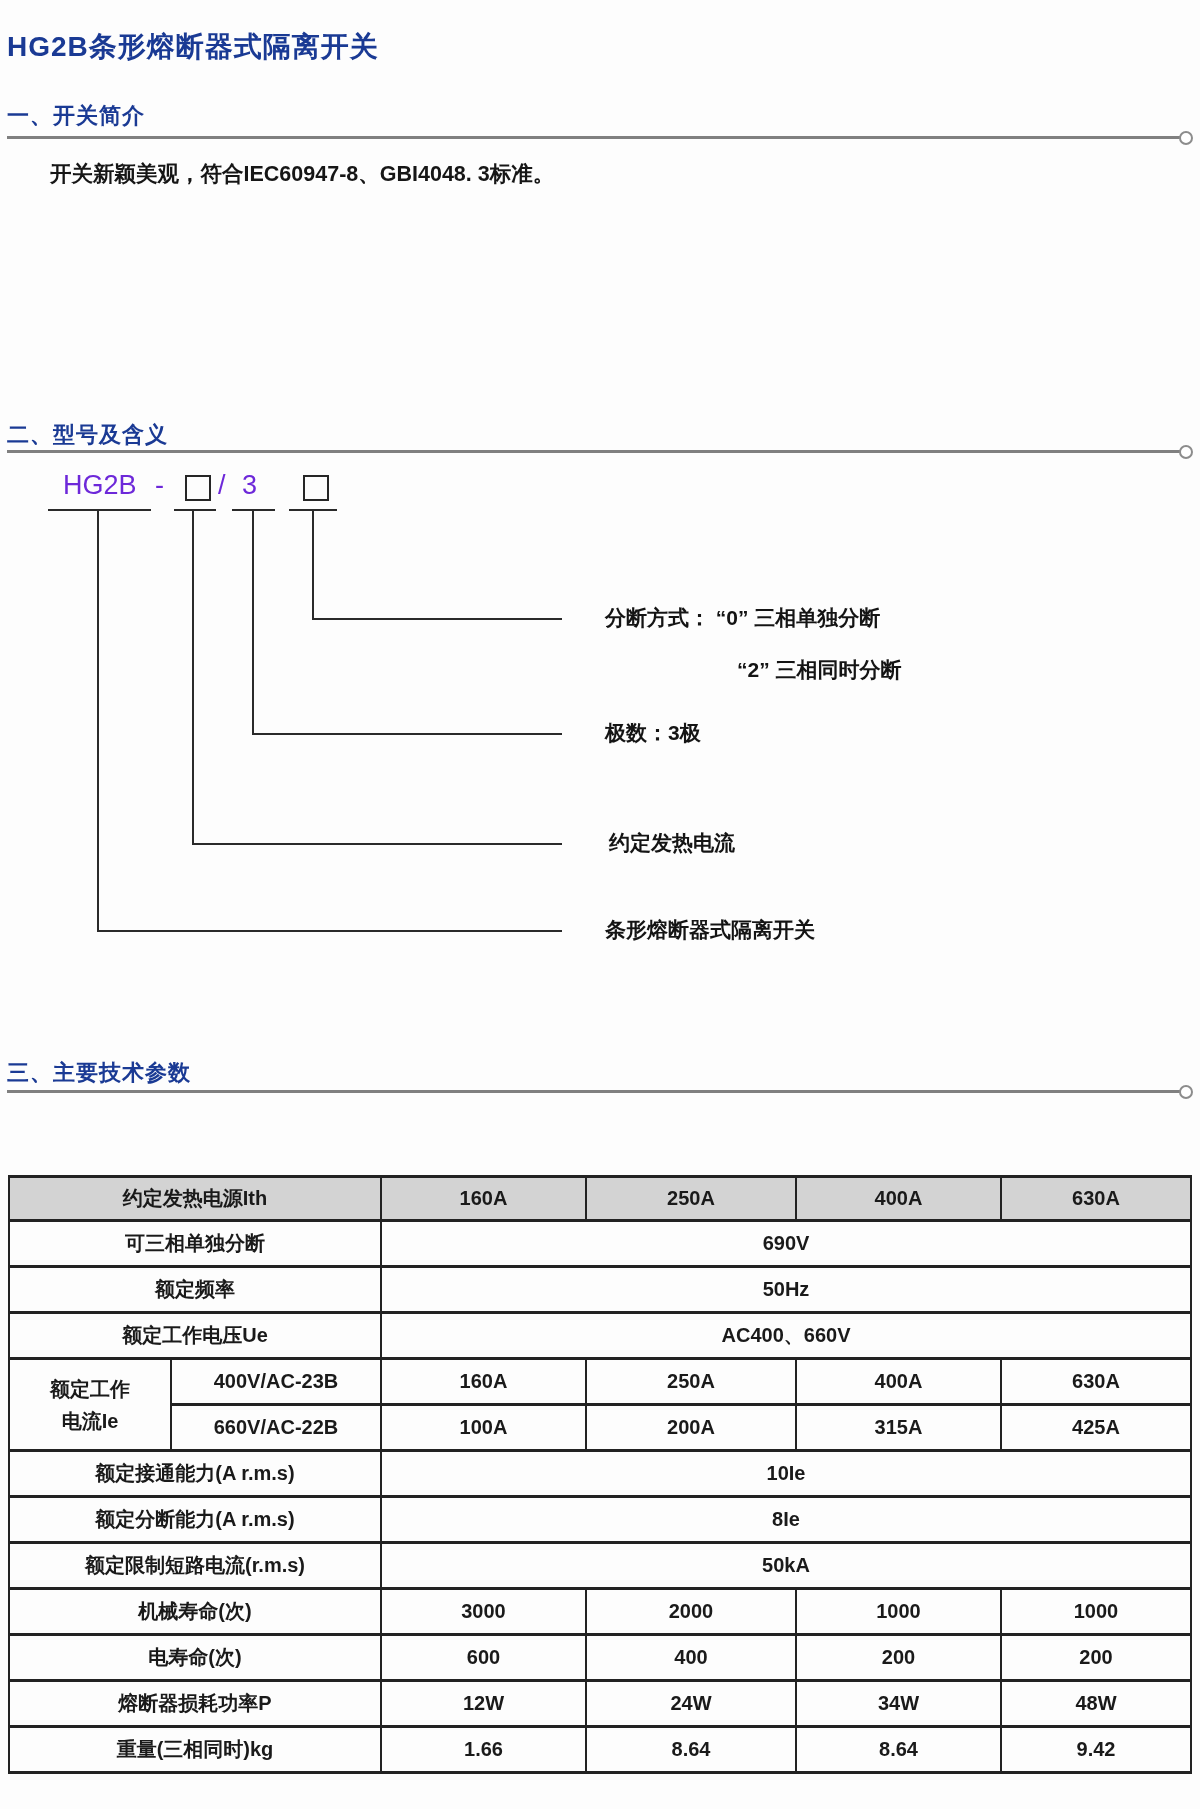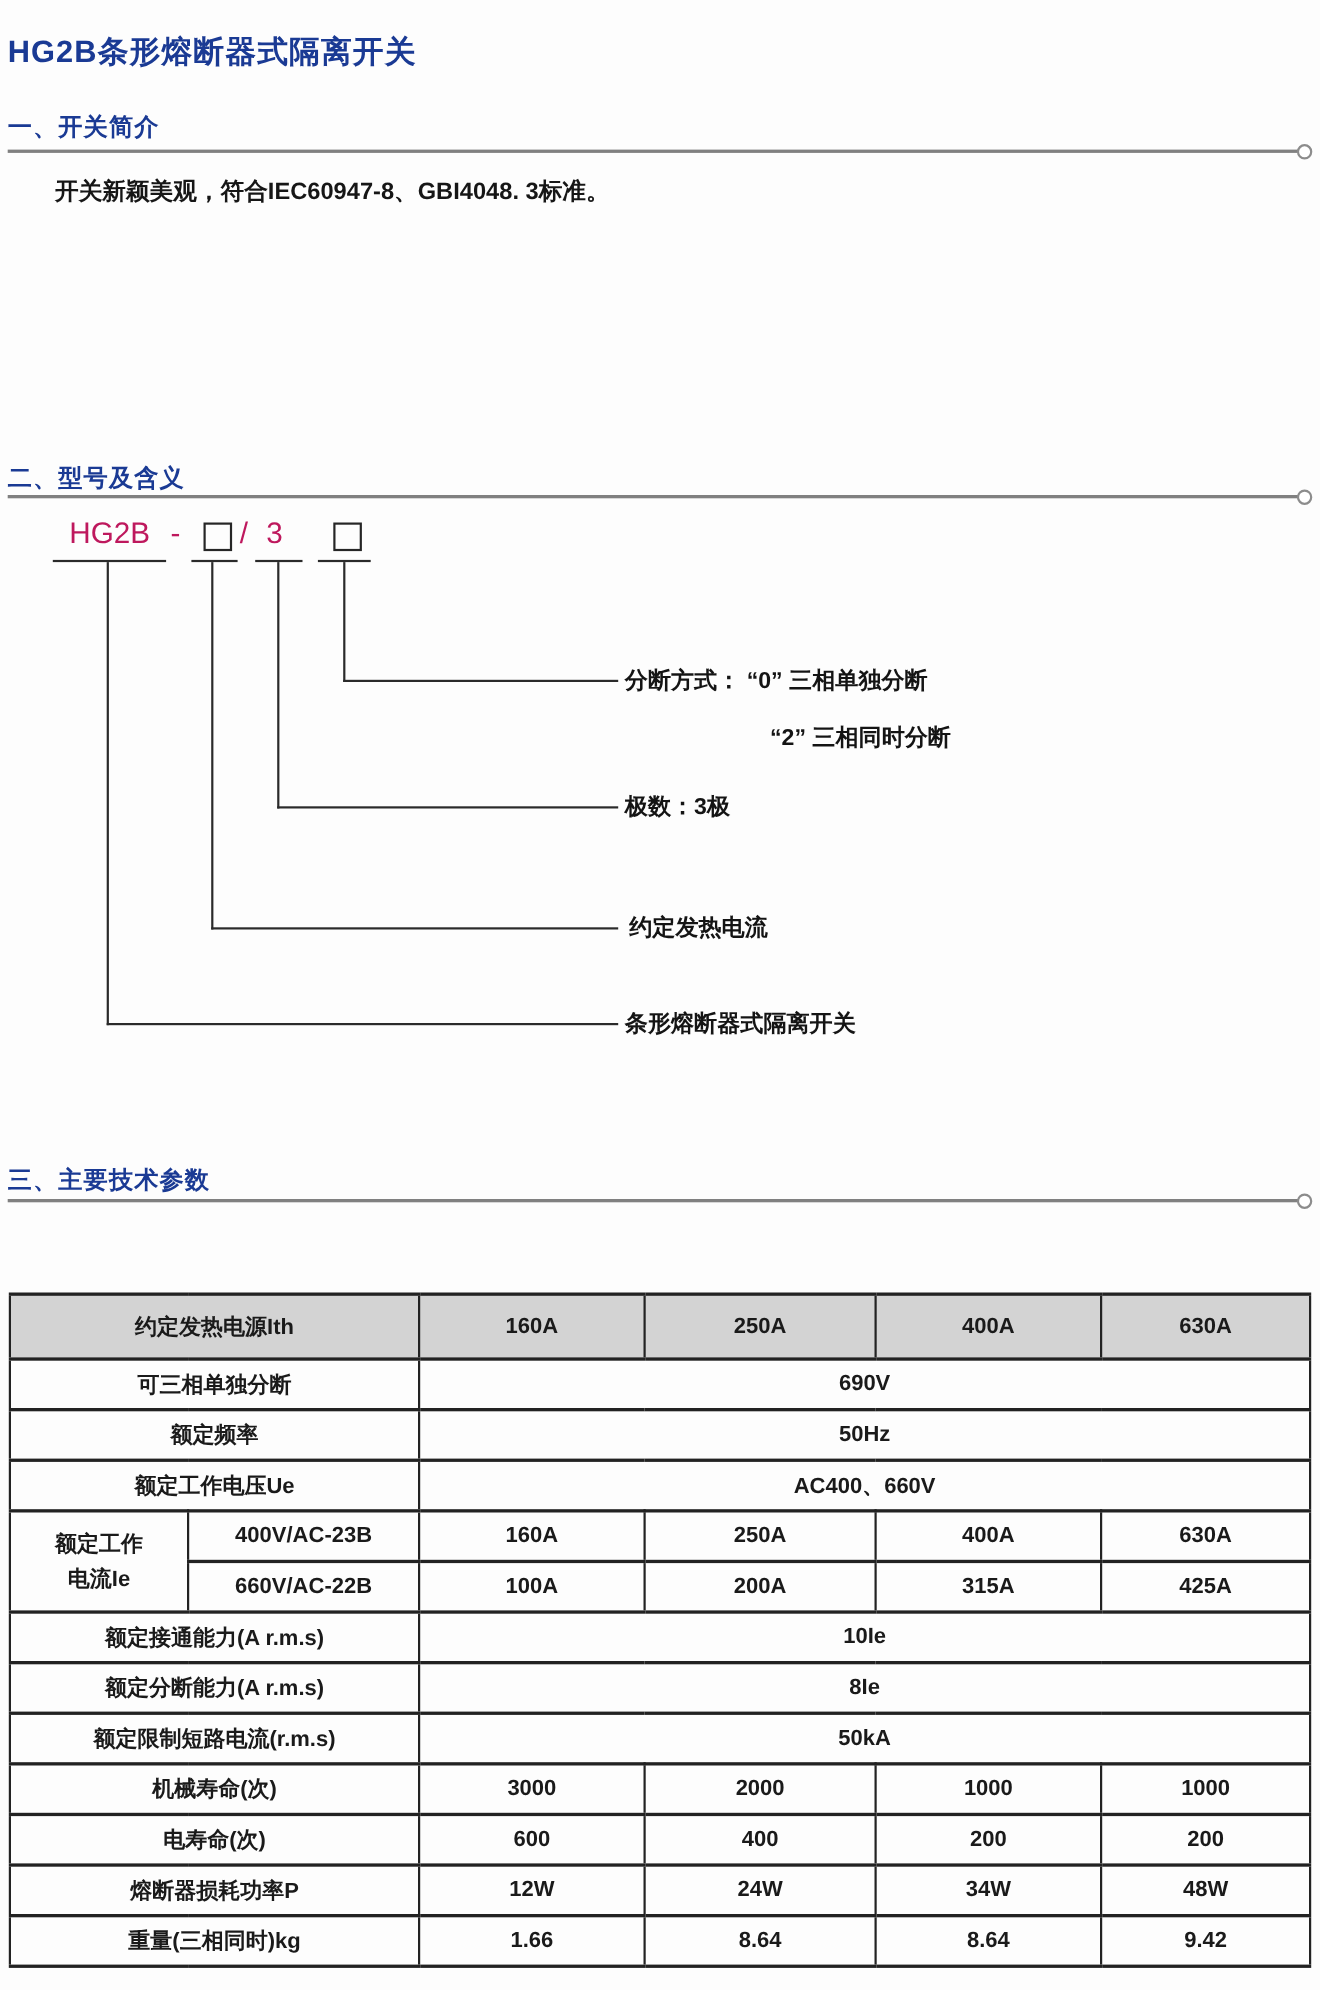--- a/index.html
+++ b/index.html
@@ -26,36 +26,36 @@
     position:absolute;left:1172px;top:-5px;width:10px;height:10px;
     border:2px solid #8c8c8c;border-radius:50%;background:#fff;display:block;
   }
   .intro{
     position:absolute;left:7px;top:150px;width:1184px;
     font-size:21.5px;line-height:48px;font-weight:bold;color:#161616;
     text-align:justify;
   }
   .intro p{margin:0;text-indent:2em;}
   
-  .mpart{position:absolute;font-size:27px;font-weight:normal;color:#be185d;}
+  .mpart{position:absolute;font-size:27px;font-weight:normal;color:#6d28d9;}
   .mbox{position:absolute;width:22px;height:22px;border:2px solid #262626;background:transparent;}
   .dline{position:absolute;background:#2a2a2a;}
-  .dlabel{position:absolute;font-size:21px;font-weight:bold;color:#141414;white-space:nowrap;}
+  .dlabel{position:absolute;font-size:21px;font-weight:bold;color:#141414;white-space:nowrap;margin-left:37px;}
   
   .ttable{
     position:absolute;left:8px;top:1175px;width:1182px;
     border-collapse:collapse;table-layout:fixed;
   }
   .ttable td{
     border:2px solid #222;border-top-width:3px;border-bottom-width:3px;
     text-align:center;vertical-align:middle;
     font-size:20px;color:#1a1a1a;padding:0;font-weight:bold;
   }
   .ttable tr{height:46px;}
-  .ttable tr.hdr{height:59px;}
+  .ttable tr.hdr{height:44px;}
   .ttable tr.hdr td{background:#d3d3d3;}
   .ttable td.lbl{font-weight:bold;}
   .ttable td .l2{line-height:32px;}
 </style>
 </head>
 <body>
 
 <div id="page">
 
   <div class="title">HG2B条形熔断器式隔离开关</div>

